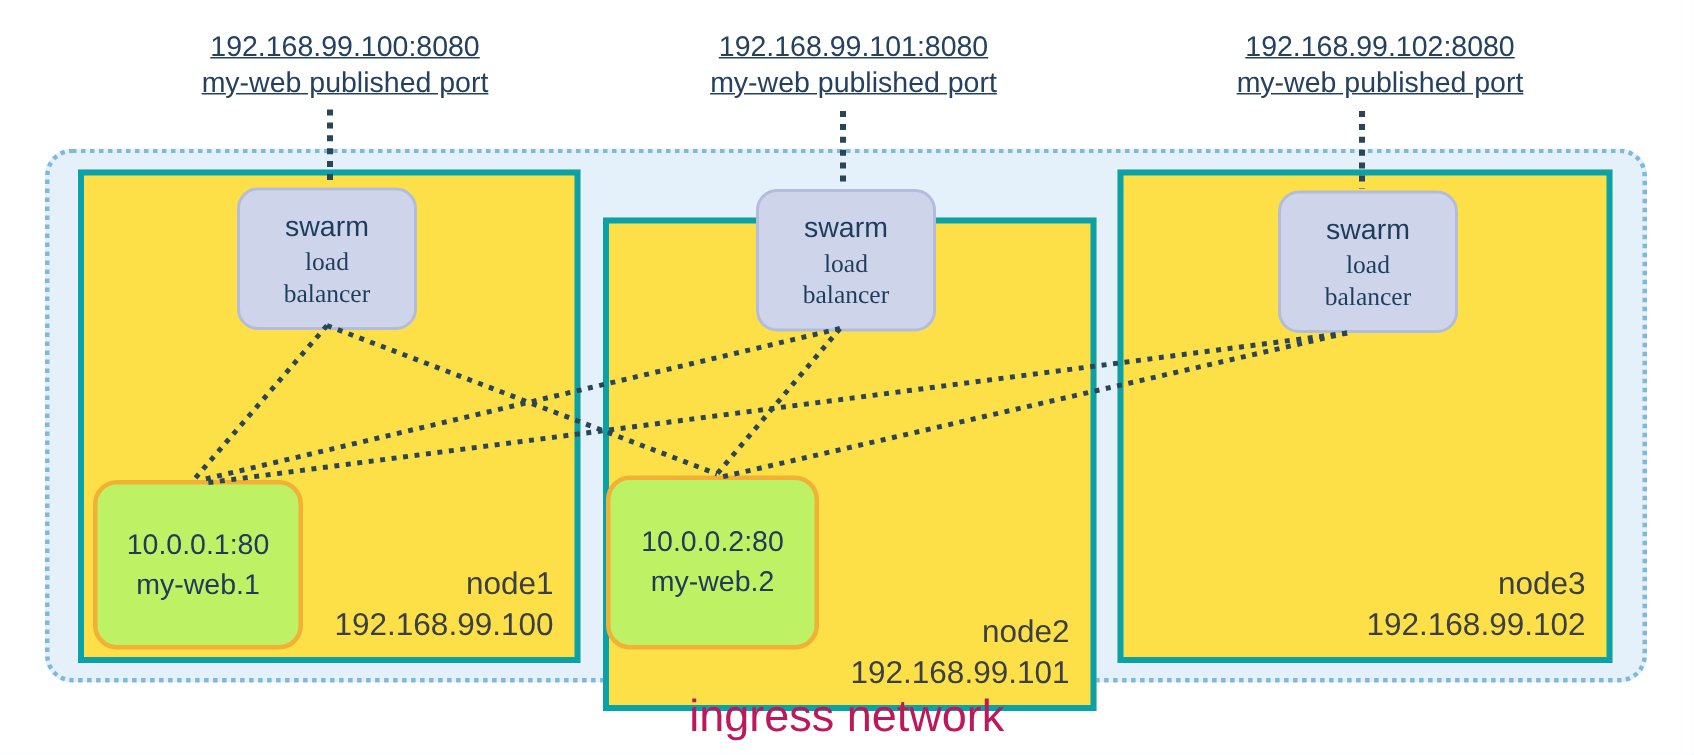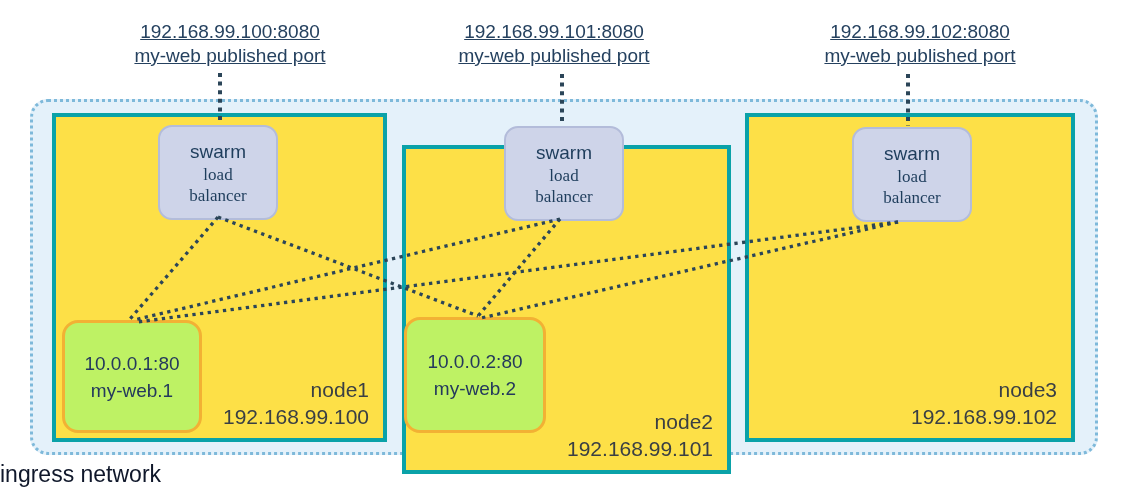--- a/index.html
+++ b/index.html
@@ -92,41 +92,41 @@
     text-align: center;
   }
   .task-box.t1 { left: 62px;  top: 320px; width: 134px; height: 107px; }
   .task-box.t2 { left: 404px; top: 317px; width: 136px; height: 110px; }
   .task-box span { display: block; }
   .ingress-title {
     position: absolute;
     left: 0;
     top: 461px;
     width: 1129px;
-    text-align: left;
-    color: #0f172a;
-    font-size: 23px;
+    text-align: center;
+    color: #be185d;
+    font-size: 30px;
   }
   svg.wires {
     position: absolute;
     left: 0;
     top: 0;
     pointer-events: none;
   }
 </style>
 </head>
 <body>
 
 <div class="canvas">
 
   <div class="port-label" style="left:80px">
     <span class="addr">192.168.99.100:8080</span>
     <span class="caption">my-web published port</span>
   </div>
-  <div class="port-label" style="left:404px">
+  <div class="port-label" style="left:419px">
     <span class="addr">192.168.99.101:8080</span>
     <span class="caption">my-web published port</span>
   </div>
   <div class="port-label" style="left:770px">
     <span class="addr">192.168.99.102:8080</span>
     <span class="caption">my-web published port</span>
   </div>
 
   <div class="ingress-box"></div>
 

